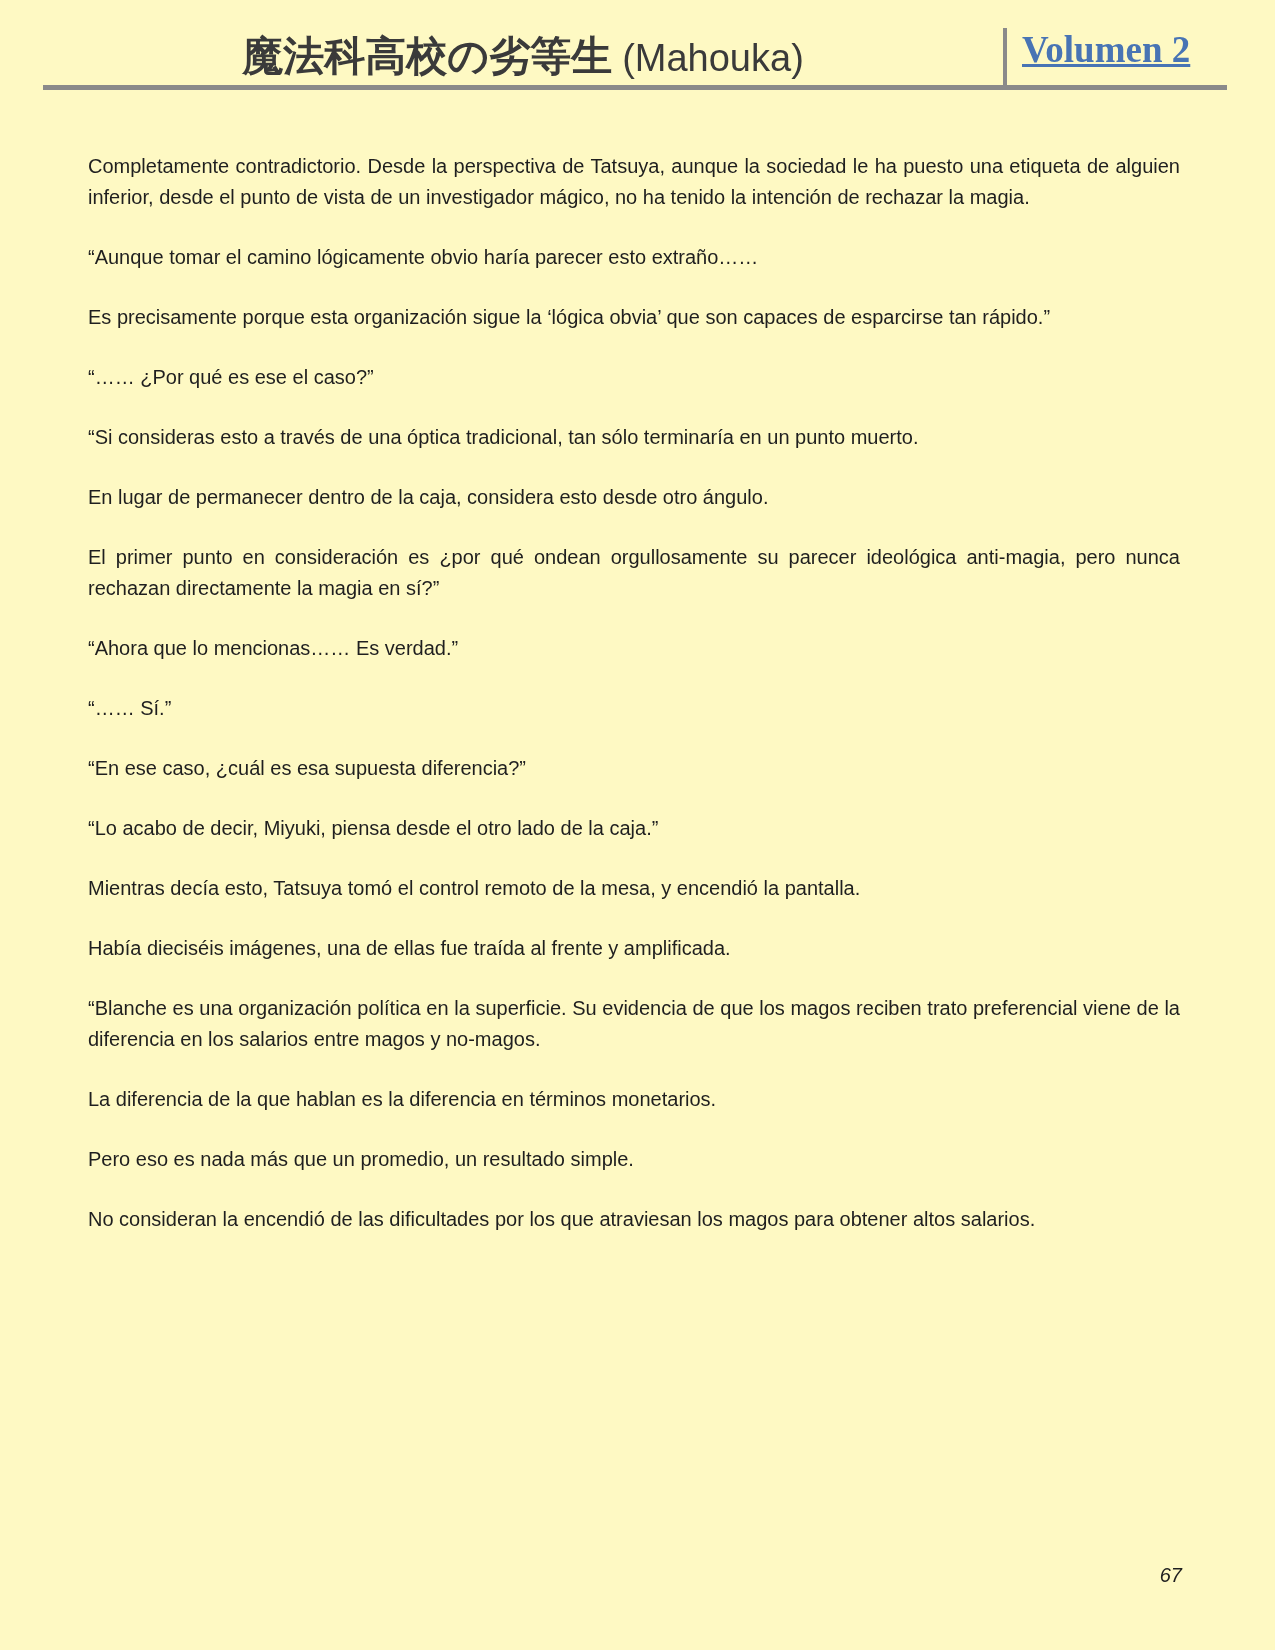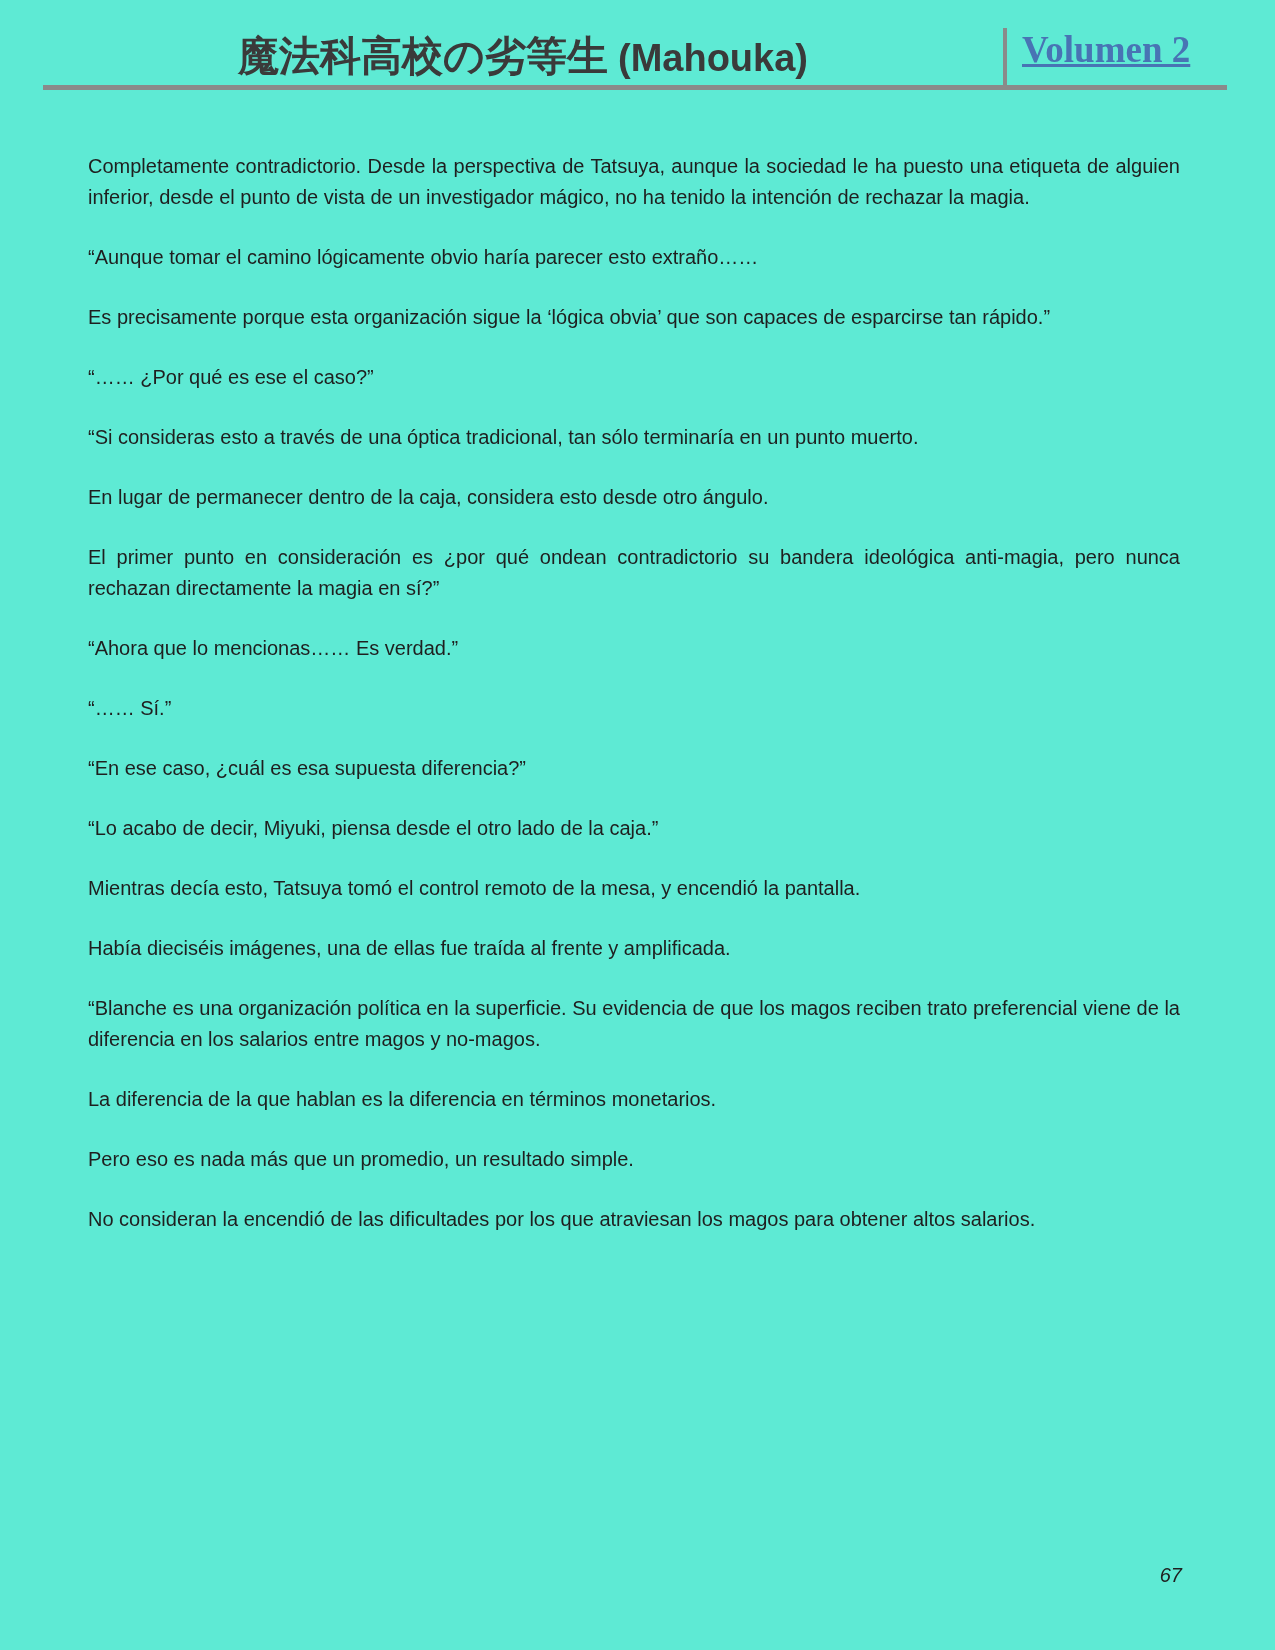--- a/index.html
+++ b/index.html
@@ -8,21 +8,21 @@
     --text-dark: #1F1F1F;
     --title-dark: #3A3A3A;
   }
   * { margin: 0; padding: 0; box-sizing: border-box; }
   html, body { background: #e8e8e8; }
   .page {
     position: relative;
     width: 1275px;
     height: 1650px;
     margin: 0 auto;
-    background: #5eead4;
+    background: #fef9c3;
     font-family: "Liberation Sans", sans-serif;
     overflow: hidden;
   }
   
   .header {
     position: absolute;
     left: 43px;
     top: 0;
     width: 1184px;
     height: 90px;
@@ -39,21 +39,21 @@
   }
   .title-jp {
     font-family: "Liberation Serif", "DejaVu Serif", serif;
     font-weight: 700;
     font-size: 41px;
     color: var(--title-dark);
     line-height: 1;
   }
   .title-en {
     font-family: "Liberation Sans", sans-serif;
-    font-weight: 700;
+    font-weight: 400;
     font-size: 38px;
     color: var(--title-dark);
     line-height: 1;
     margin-left: 10px;
   }
   .header-volume-cell {
     flex: 1;
     margin-top: 28px;
     border-left: 4px solid var(--rule-gray);
     padding: 3px 0 0 15px;
@@ -106,21 +106,21 @@
     </div>
   </div>
 
   <div class="content">
     <p>Completamente contradictorio. Desde la perspectiva de Tatsuya, aunque la sociedad le ha puesto una etiqueta de alguien inferior, desde el punto de vista de un investigador mágico, no ha tenido la intención de rechazar la magia.</p>
     <p>“Aunque tomar el camino lógicamente obvio haría parecer esto extraño……</p>
     <p>Es precisamente porque esta organización sigue la ‘lógica obvia’ que son capaces de esparcirse tan rápido.”</p>
     <p>“…… ¿Por qué es ese el caso?”</p>
     <p>“Si consideras esto a través de una óptica tradicional, tan sólo terminaría en un punto muerto.</p>
     <p>En lugar de permanecer dentro de la caja, considera esto desde otro ángulo.</p>
-    <p>El primer punto en consideración es ¿por qué ondean contradictorio su bandera ideológica anti-magia, pero nunca rechazan directamente la magia en sí?”</p>
+    <p>El primer punto en consideración es ¿por qué ondean orgullosamente su parecer ideológica anti-magia, pero nunca rechazan directamente la magia en sí?”</p>
     <p>“Ahora que lo mencionas…… Es verdad.”</p>
     <p>“…… Sí.”</p>
     <p>“En ese caso, ¿cuál es esa supuesta diferencia?”</p>
     <p>“Lo acabo de decir, Miyuki, piensa desde el otro lado de la caja.”</p>
     <p>Mientras decía esto, Tatsuya tomó el control remoto de la mesa, y encendió la pantalla.</p>
     <p>Había dieciséis imágenes, una de ellas fue traída al frente y amplificada.</p>
     <p>“Blanche es una organización política en la superficie. Su evidencia de que los magos reciben trato preferencial viene de la diferencia en los salarios entre magos y no-magos.</p>
     <p>La diferencia de la que hablan es la diferencia en términos monetarios.</p>
     <p>Pero eso es nada más que un promedio, un resultado simple.</p>
     <p>No consideran la encendió de las dificultades por los que atraviesan los magos para obtener altos salarios.</p>

